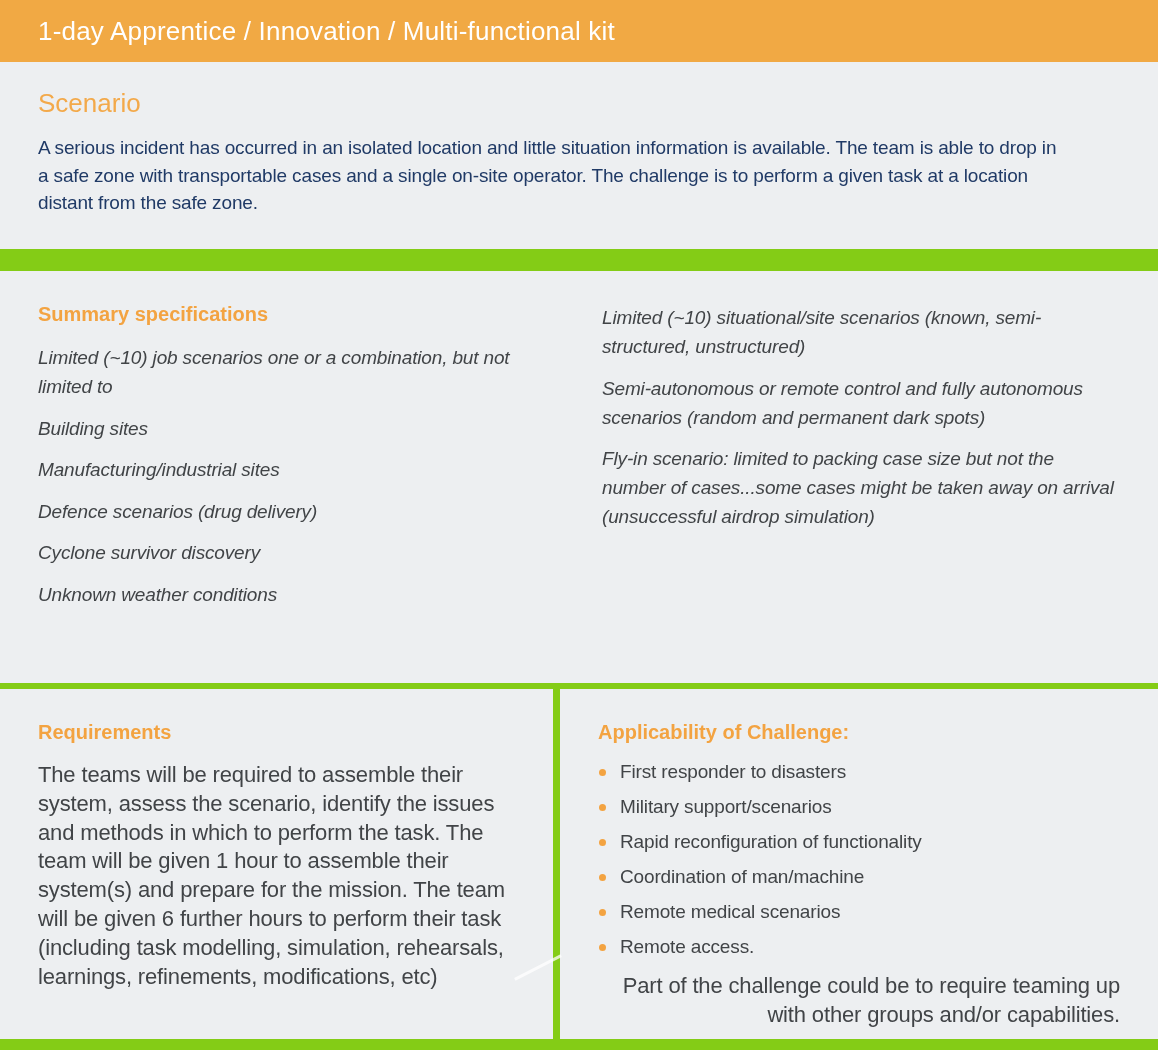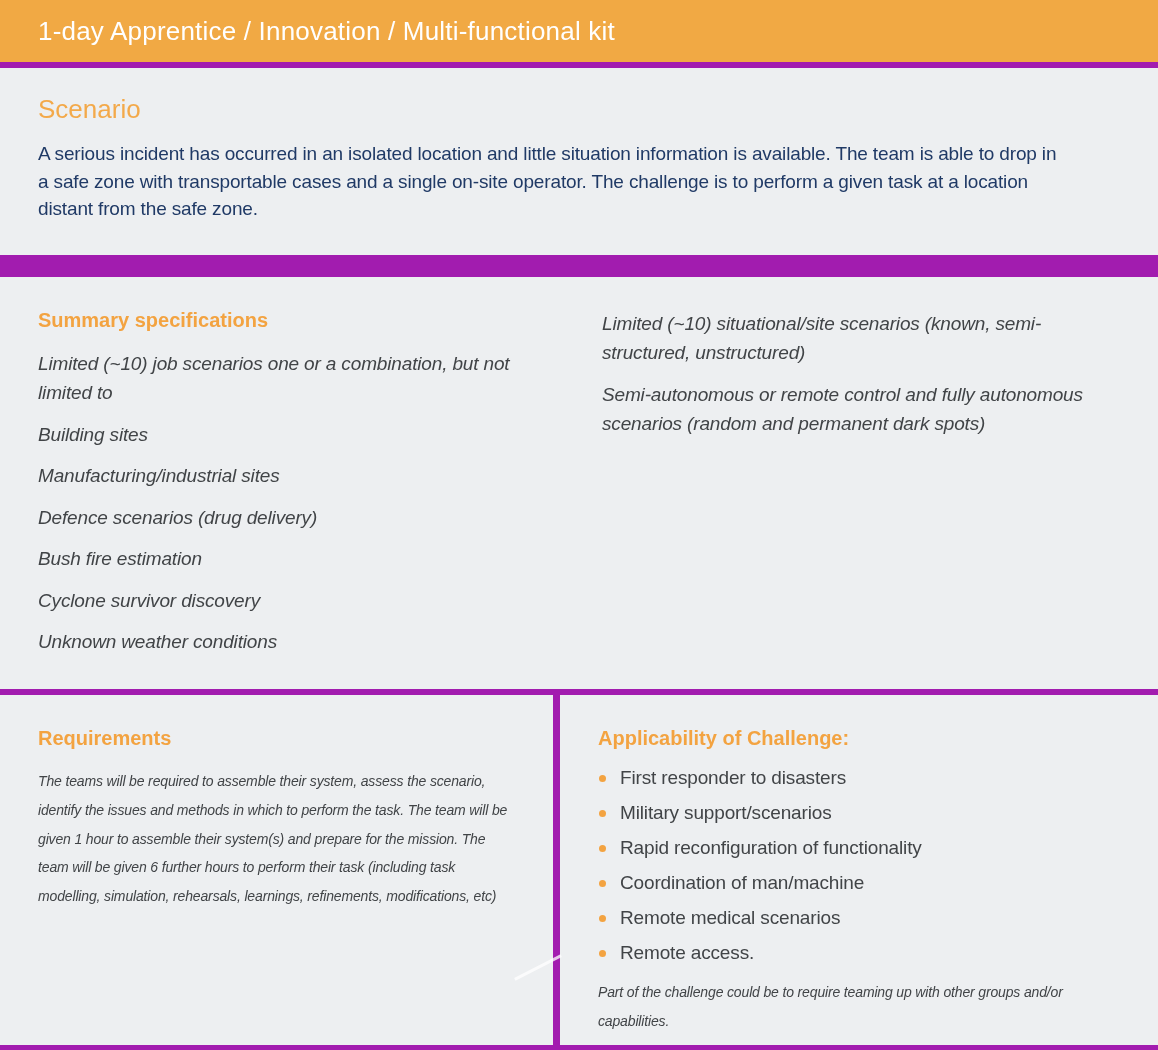--- a/index.html
+++ b/index.html
@@ -2,41 +2,41 @@
 <html><head>
 <meta charset="utf-8">
 <style>
   html, body { margin: 0; padding: 0; }
   body {
     width: 1158px; height: 1050px;
     background: #ffffff;
     font-family: "Liberation Sans", sans-serif;
     overflow: hidden;
   }
-  .page { position: relative; width: 1158px; height: 1050px; background: #a21caf; }
+  .page { position: relative; width: 1158px; height: 1050px; background: #84cc16; }
 
   
   .titlebar {
     height: 62px;
     background: #F1A944;
     display: flex; align-items: center;
     padding-left: 38px;
   }
   .titlebar h1 {
     margin: 0;
     font-size: 26px; font-weight: 400;
     color: #ffffff;
     letter-spacing: 0.2px;
   }
 
   .panel { background: #EDEFF1; box-sizing: border-box; }
 
   
   .scenario {
-    margin-top: 6px;
+    margin-top: 0;
     height: 187px;
     padding: 26px 36px 0 38px;
   }
   .scenario h2 {
     margin: 0 0 15px 0;
     font-size: 26px; font-weight: 400;
     color: #F3A94A;
   }
   .scenario p {
     margin: 0;
@@ -72,43 +72,42 @@
   .bottom-row {
     margin-top: 6px;
     display: flex; gap: 7px;
     height: 370px;
   }
   .bottom-row .panel { height: 350px; padding: 32px 38px 0 38px; }
   .requirements { width: 553px; flex: none; }
   .applicability { flex: 1; }
   .body-par {
     margin: 0;
-    font-size: 14px; line-height: 28.8px;
+    font-size: 22px; line-height: 28.8px;
     color: #414447;
     letter-spacing: -0.15px;
-    font-style: italic;
   }
   .bullets {
     list-style: none;
     margin: 0; padding: 0;
   }
   .bullets li {
     display: flex; align-items: flex-start;
     margin: 0 0 13px 0;
     font-size: 19px; line-height: 22px;
     color: #414447;
     letter-spacing: -0.15px;
   }
   .dot {
     flex: none;
     width: 7px; height: 7px; border-radius: 50%;
     background: #F3A341;
     margin: 8px 14px 0 1px;
   }
-  .applicability .footer-par { margin-top: 14px; }
+  .applicability .footer-par { margin-top: 14px; text-align: right; }
 
   
   .fold {
     position: absolute;
     left: 512px; top: 966px;
     width: 52px; height: 3px;
     background: rgba(255,255,255,0.75);
     transform: rotate(-27deg);
   }
 </style>
@@ -132,35 +131,35 @@
       <div>
 
           <p class="spec-item">Limited (~10) job scenarios one or a combination, but not limited to</p>
 
           <p class="spec-item">Building sites</p>
 
           <p class="spec-item">Manufacturing/industrial sites</p>
 
           <p class="spec-item">Defence scenarios (drug delivery)</p>
 
-          <p class="spec-item">Bush fire estimation</p>
 
           <p class="spec-item">Cyclone survivor discovery</p>
 
           <p class="spec-item">Unknown weather conditions</p>
         </div>
     </div>
     <div class="col-right">
       <div>
 
           <p class="spec-item">Limited (~10) situational/site scenarios (known, semi-structured, unstructured)</p>
 
           <p class="spec-item">Semi-autonomous or remote control and fully autonomous scenarios (random and permanent dark spots)</p>
 
 
+          <p class="spec-item">Fly-in scenario: limited to packing case size but not the number of cases...some cases might be taken away on arrival (unsuccessful airdrop simulation)</p>
         </div>
     </div>
   </section>
 
   <div class="bottom-row">
     <section class="panel requirements">
       <h3 class="section-heading">Requirements</h3>
       <p class="body-par">The teams will be required to assemble their system, assess the scenario, identify the issues and methods in which to perform the task.  The team will be given 1 hour to assemble their system(s) and prepare for the mission.  The team will be given 6 further hours to perform their task (including task modelling, simulation, rehearsals, learnings, refinements, modifications, etc)</p>
     </section>
 

